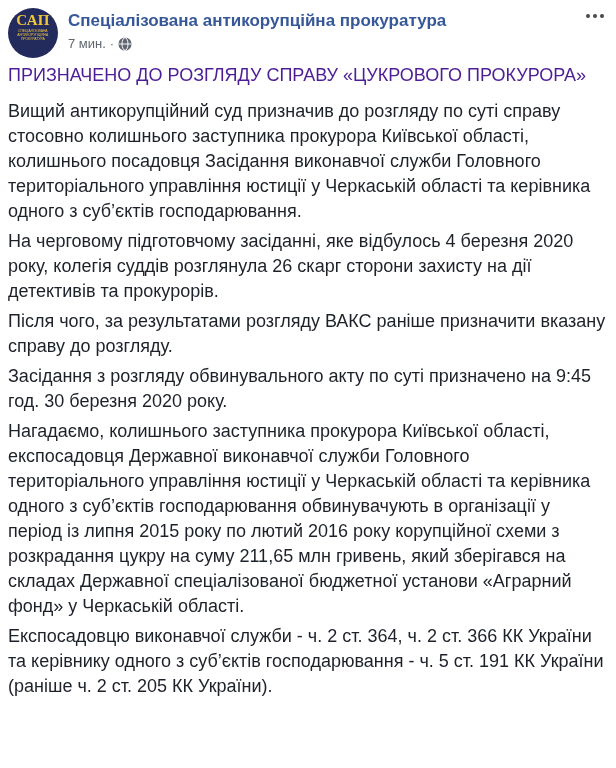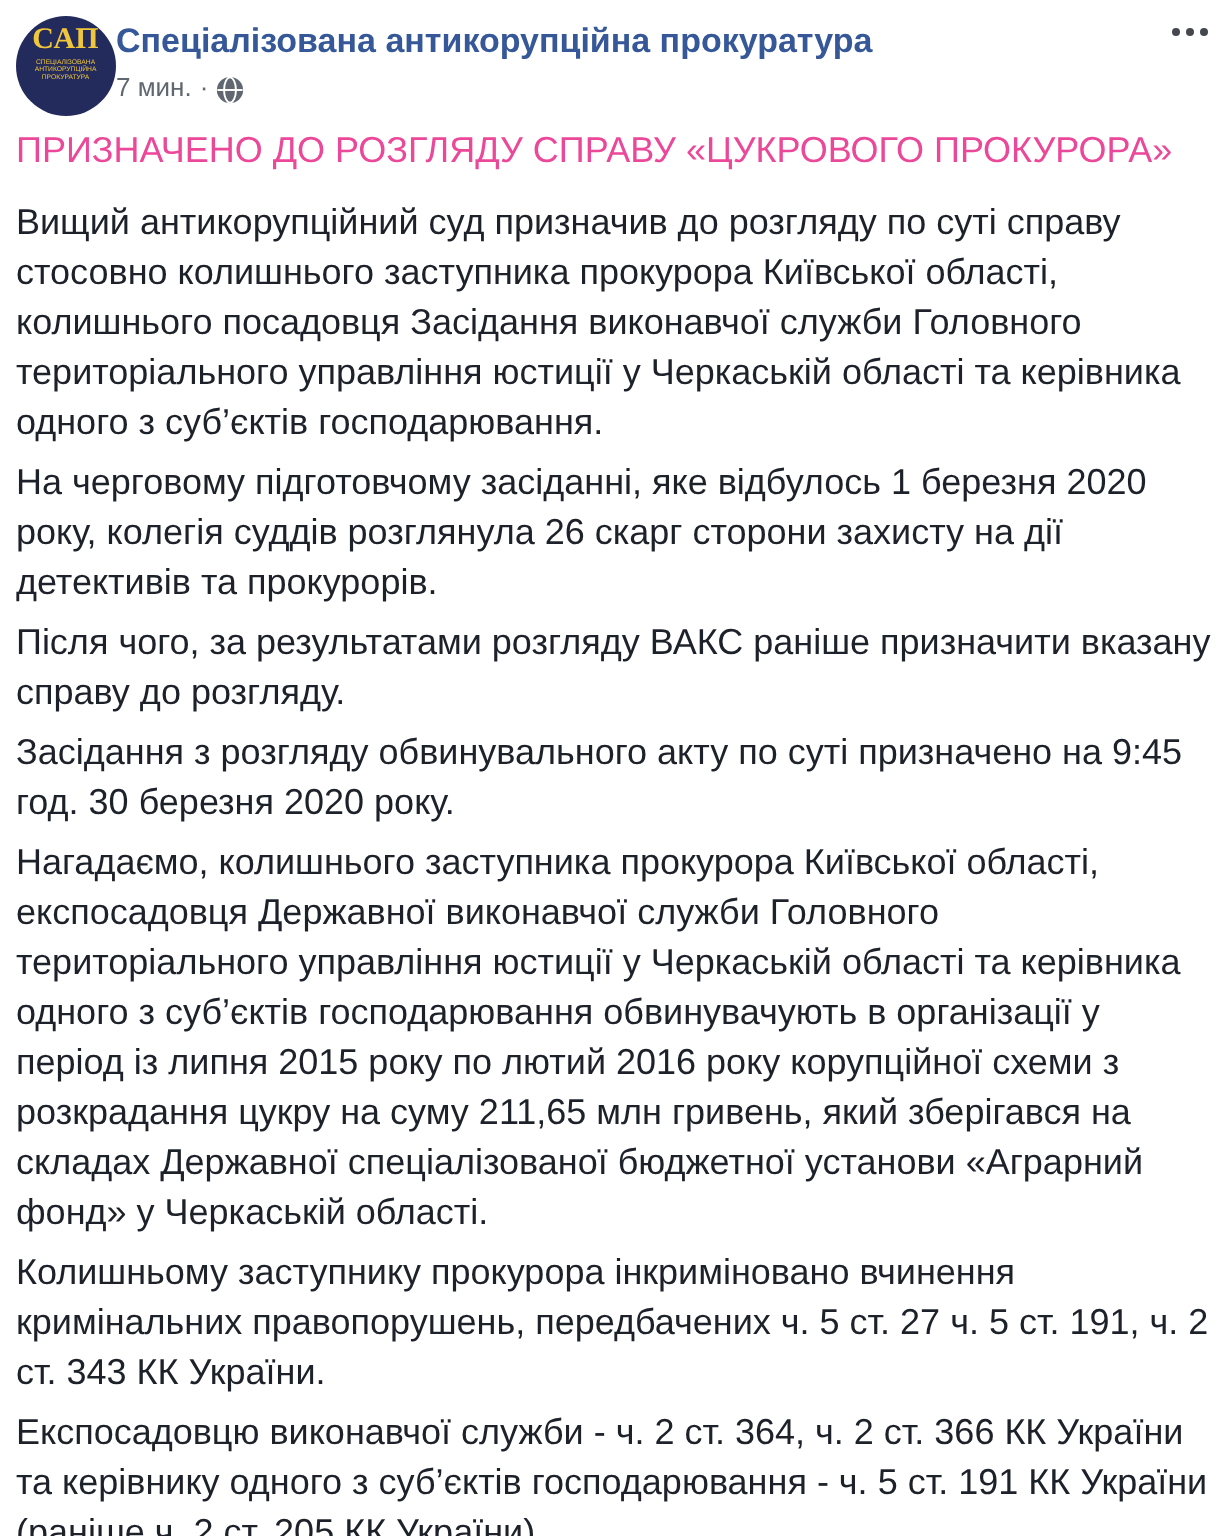--- a/index.html
+++ b/index.html
@@ -45,34 +45,35 @@
     transform-origin: center top;
     margin-top: 1px;
   }
   .avatar-line {
     font-size: 8px;
     line-height: 9px;
     color: #f0c63c;
     white-space: nowrap;
   }
   .header-info {
+    margin-left: 10px;
     padding-top: 2px;
     flex: 1 1 auto;
   }
   .page-name {
     color: #365899;
     font-weight: bold;
     font-size: 17px;
     line-height: 22px;
     text-decoration: none;
     cursor: pointer;
   }
   .meta-row {
     display: flex;
-    align-items: flex-end;
+    align-items: center;
     margin-top: 4px;
     color: #616770;
     font-size: 13px;
     line-height: 16px;
   }
   .meta-timestamp { cursor: pointer; }
   .meta-sep { margin: 0 4px; }
   .globe-icon {
     width: 14px; height: 14px;
     display: inline-block;
@@ -97,21 +98,21 @@
   .post-body {
     margin-top: 5px;
     color: #1d2129;
     font-size: 18px;
   }
   .post-title {
     font-size: 18px;
     line-height: 25px;
     font-weight: normal;
     margin: 0 0 11px 0;
-    color: #ec4899;
+    color: #4c1d95;
   }
   .post-body p {
     font-size: 18px;
     line-height: 25px;
     margin: 0 0 5px 0;
     color: #1d2129;
   }
 </style>
 </head>
 <body>
@@ -148,21 +149,20 @@
       <span class="more-dot"></span>
       <span class="more-dot"></span>
       <span class="more-dot"></span>
     </button>
 
   </div>
 
   <div class="post-body">
     <h2 class="post-title">ПРИЗНАЧЕНО ДО РОЗГЛЯДУ СПРАВУ «ЦУКРОВОГО ПРОКУРОРА»</h2>
     <p>Вищий антикорупційний суд призначив до розгляду по суті справу стосовно колишнього заступника прокурора Київської області, колишнього посадовця Засідання виконавчої служби Головного територіального управління юстиції у Черкаській області та керівника одного з суб’єктів господарювання.</p>
-    <p>На черговому підготовчому засіданні, яке відбулось 1 березня 2020 року, колегія суддів розглянула 26 скарг сторони захисту на дії детективів та прокурорів.</p>
+    <p>На черговому підготовчому засіданні, яке відбулось 4 березня 2020 року, колегія суддів розглянула 26 скарг сторони захисту на дії детективів та прокурорів.</p>
     <p>Після чого, за результатами розгляду ВАКС раніше призначити вказану справу до розгляду.</p>
     <p>Засідання з розгляду обвинувального акту по суті призначено на 9:45 год. 30 березня 2020 року.</p>
     <p>Нагадаємо, колишнього заступника прокурора Київської області, експосадовця Державної виконавчої служби Головного територіального управління юстиції у Черкаській області та керівника одного з суб’єктів господарювання обвинувачують в організації у період із липня 2015 року по лютий 2016 року корупційної схеми з розкрадання цукру на суму 211,65 млн гривень, який зберігався на складах Державної спеціалізованої бюджетної установи «Аграрний фонд» у Черкаській області.</p>
-    <p>Колишньому заступнику прокурора інкриміновано вчинення кримінальних правопорушень, передбачених ч. 5 ст. 27 ч. 5 ст. 191, ч. 2 ст. 343 КК України.</p>
     <p>Експосадовцю виконавчої служби - ч. 2 ст. 364, ч. 2 ст. 366 КК України та керівнику одного з суб’єктів господарювання - ч. 5 ст. 191 КК України (раніше ч. 2 ст. 205 КК України).</p>
   </div>
 
 </div>
 
 </body></html>

